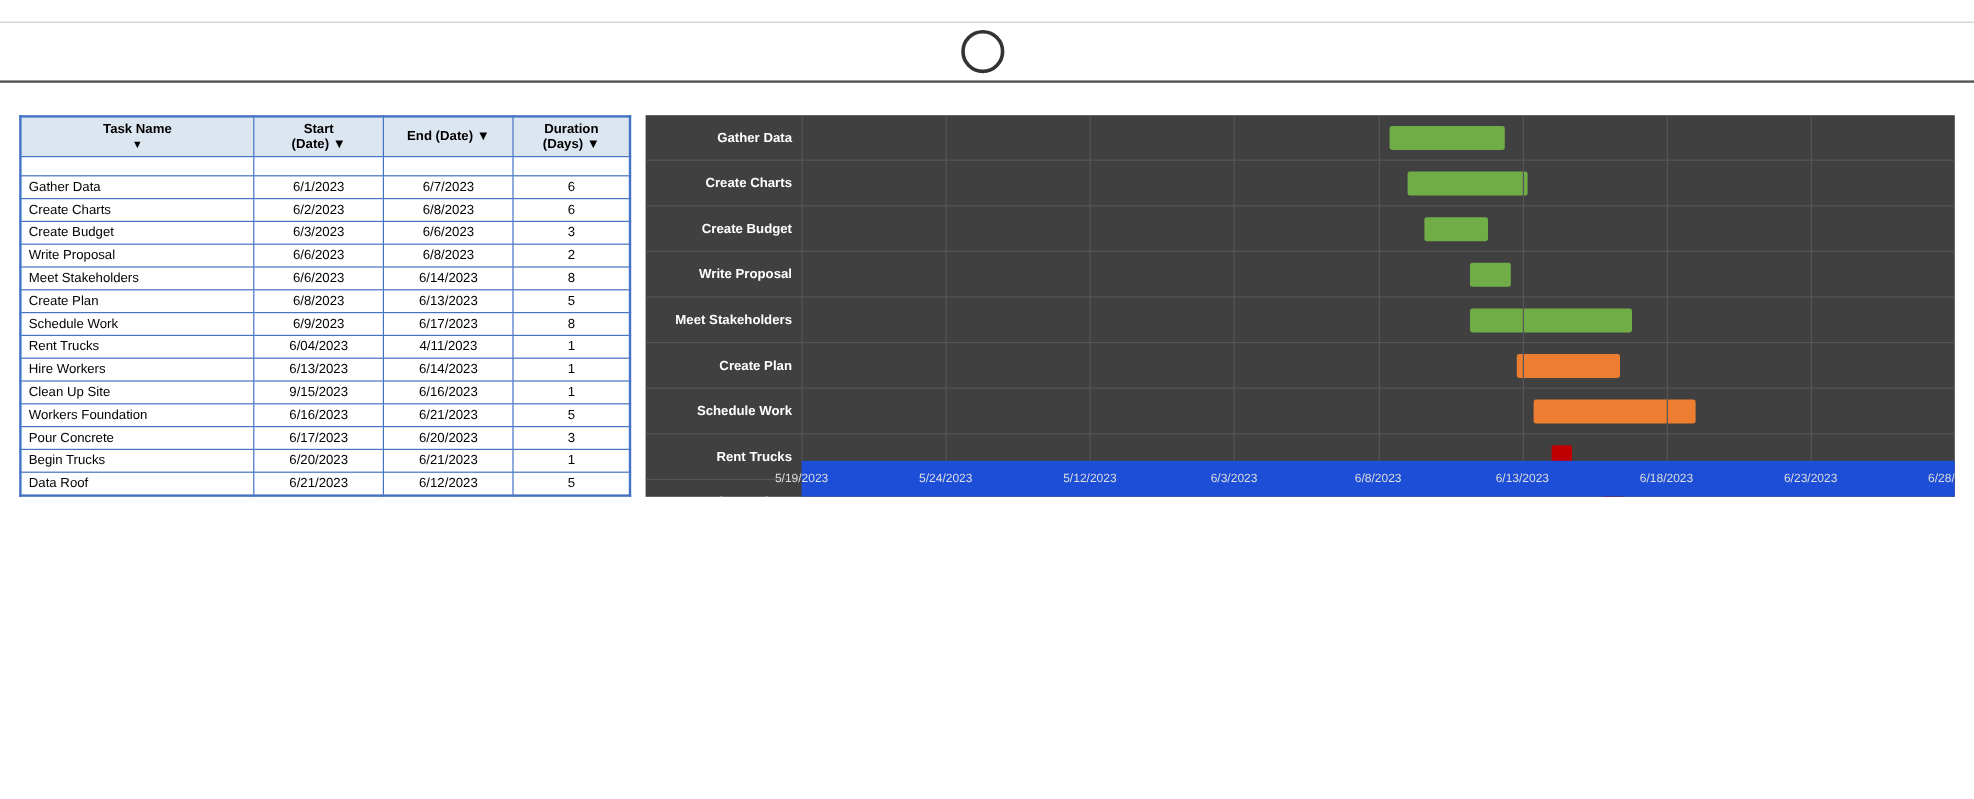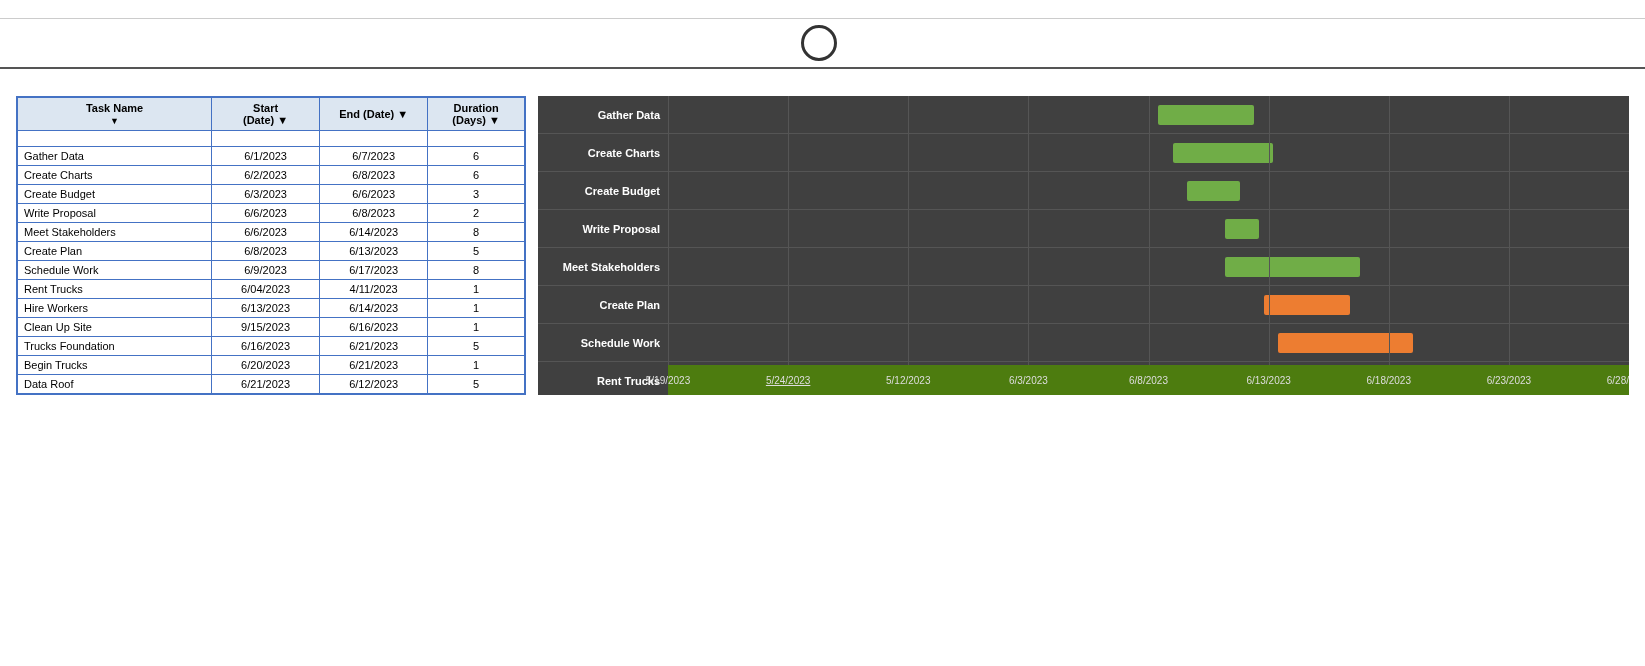--- a/index.html
+++ b/index.html
@@ -34,21 +34,21 @@
     .gantt-label { flex: 1; display: flex; align-items: center; justify-content: flex-end; padding-right: 8px; color: #fff; font-size: 11px; font-weight: bold; border-bottom: 1px solid #555; min-height: 38px; }
 
     .gantt-bars-area { position: absolute; left: 130px; top: 0; right: 0; bottom: 30px; }
     .gantt-row { position: relative; border-bottom: 1px solid #555; min-height: 38px; display: flex; align-items: center; }
     .gantt-bar { position: absolute; height: 20px; border-radius: 2px; top: 50%; transform: translateY(-50%); }
 
     
     .vgrid-line { position: absolute; top: 0; bottom: 0; width: 1px; background: #555; }
 
     
-    .date-axis { position: absolute; bottom: 0; left: 130px; right: 0; height: 30px; background: #4d7c0f; display: flex; align-items: center; }
+    .date-axis { position: absolute; bottom: 0; left: 130px; right: 0; height: 30px; background: #1d4ed8; display: flex; align-items: center; }
     .date-tick { position: absolute; color: #ddd; font-size: 10px; transform: translateX(-50%); white-space: nowrap; }
   </style>
 </head>
 <body>
 
 <div class="header">
   <h1></h1>
   <p></p>
 </div>
 
@@ -132,24 +132,30 @@
     <td class="centered">6/14/2023</td>
     <td class="centered">1</td>
   </tr>
           <tr>
     <td class="task-name">Clean Up Site</td>
     <td class="centered">9/15/2023</td>
     <td class="centered">6/16/2023</td>
     <td class="centered">1</td>
   </tr>
           <tr>
-    <td class="task-name">Trucks Foundation</td>
+    <td class="task-name">Workers Foundation</td>
     <td class="centered">6/16/2023</td>
     <td class="centered">6/21/2023</td>
     <td class="centered">5</td>
+  </tr>
+          <tr>
+    <td class="task-name">Pour Concrete</td>
+    <td class="centered">6/17/2023</td>
+    <td class="centered">6/20/2023</td>
+    <td class="centered">3</td>
   </tr>
           <tr>
     <td class="task-name">Begin Trucks</td>
     <td class="centered">6/20/2023</td>
     <td class="centered">6/21/2023</td>
     <td class="centered">1</td>
   </tr>
           <tr>
     <td class="task-name">Data Roof</td>
     <td class="centered">6/21/2023</td>
@@ -205,21 +211,21 @@
           <div class="vgrid-line" style="left: 12.5%;"></div>
           <div class="vgrid-line" style="left: 25%;"></div>
           <div class="vgrid-line" style="left: 37.5%;"></div>
           <div class="vgrid-line" style="left: 50%;"></div>
           <div class="vgrid-line" style="left: 62.5%;"></div>
           <div class="vgrid-line" style="left: 75%;"></div>
           <div class="vgrid-line" style="left: 87.5%;"></div>
         </div>
       <div class="date-axis" id="date-axis">
           <span class="date-tick" style="left: 0%;">5/19/2023</span>
-          <span class="date-tick" style="left: 12.5%; text-decoration: underline;">5/24/2023</span>
+          <span class="date-tick" style="left: 12.5%;">5/24/2023</span>
           <span class="date-tick" style="left: 25%;">5/12/2023</span>
           <span class="date-tick" style="left: 37.5%;">6/3/2023</span>
           <span class="date-tick" style="left: 50%;">6/8/2023</span>
           <span class="date-tick" style="left: 62.5%;">6/13/2023</span>
           <span class="date-tick" style="left: 75%;">6/18/2023</span>
           <span class="date-tick" style="left: 87.5%;">6/23/2023</span>
           <span class="date-tick" style="left: 100%;">6/28/2023</span>
         </div>
     </div>
   </div>

